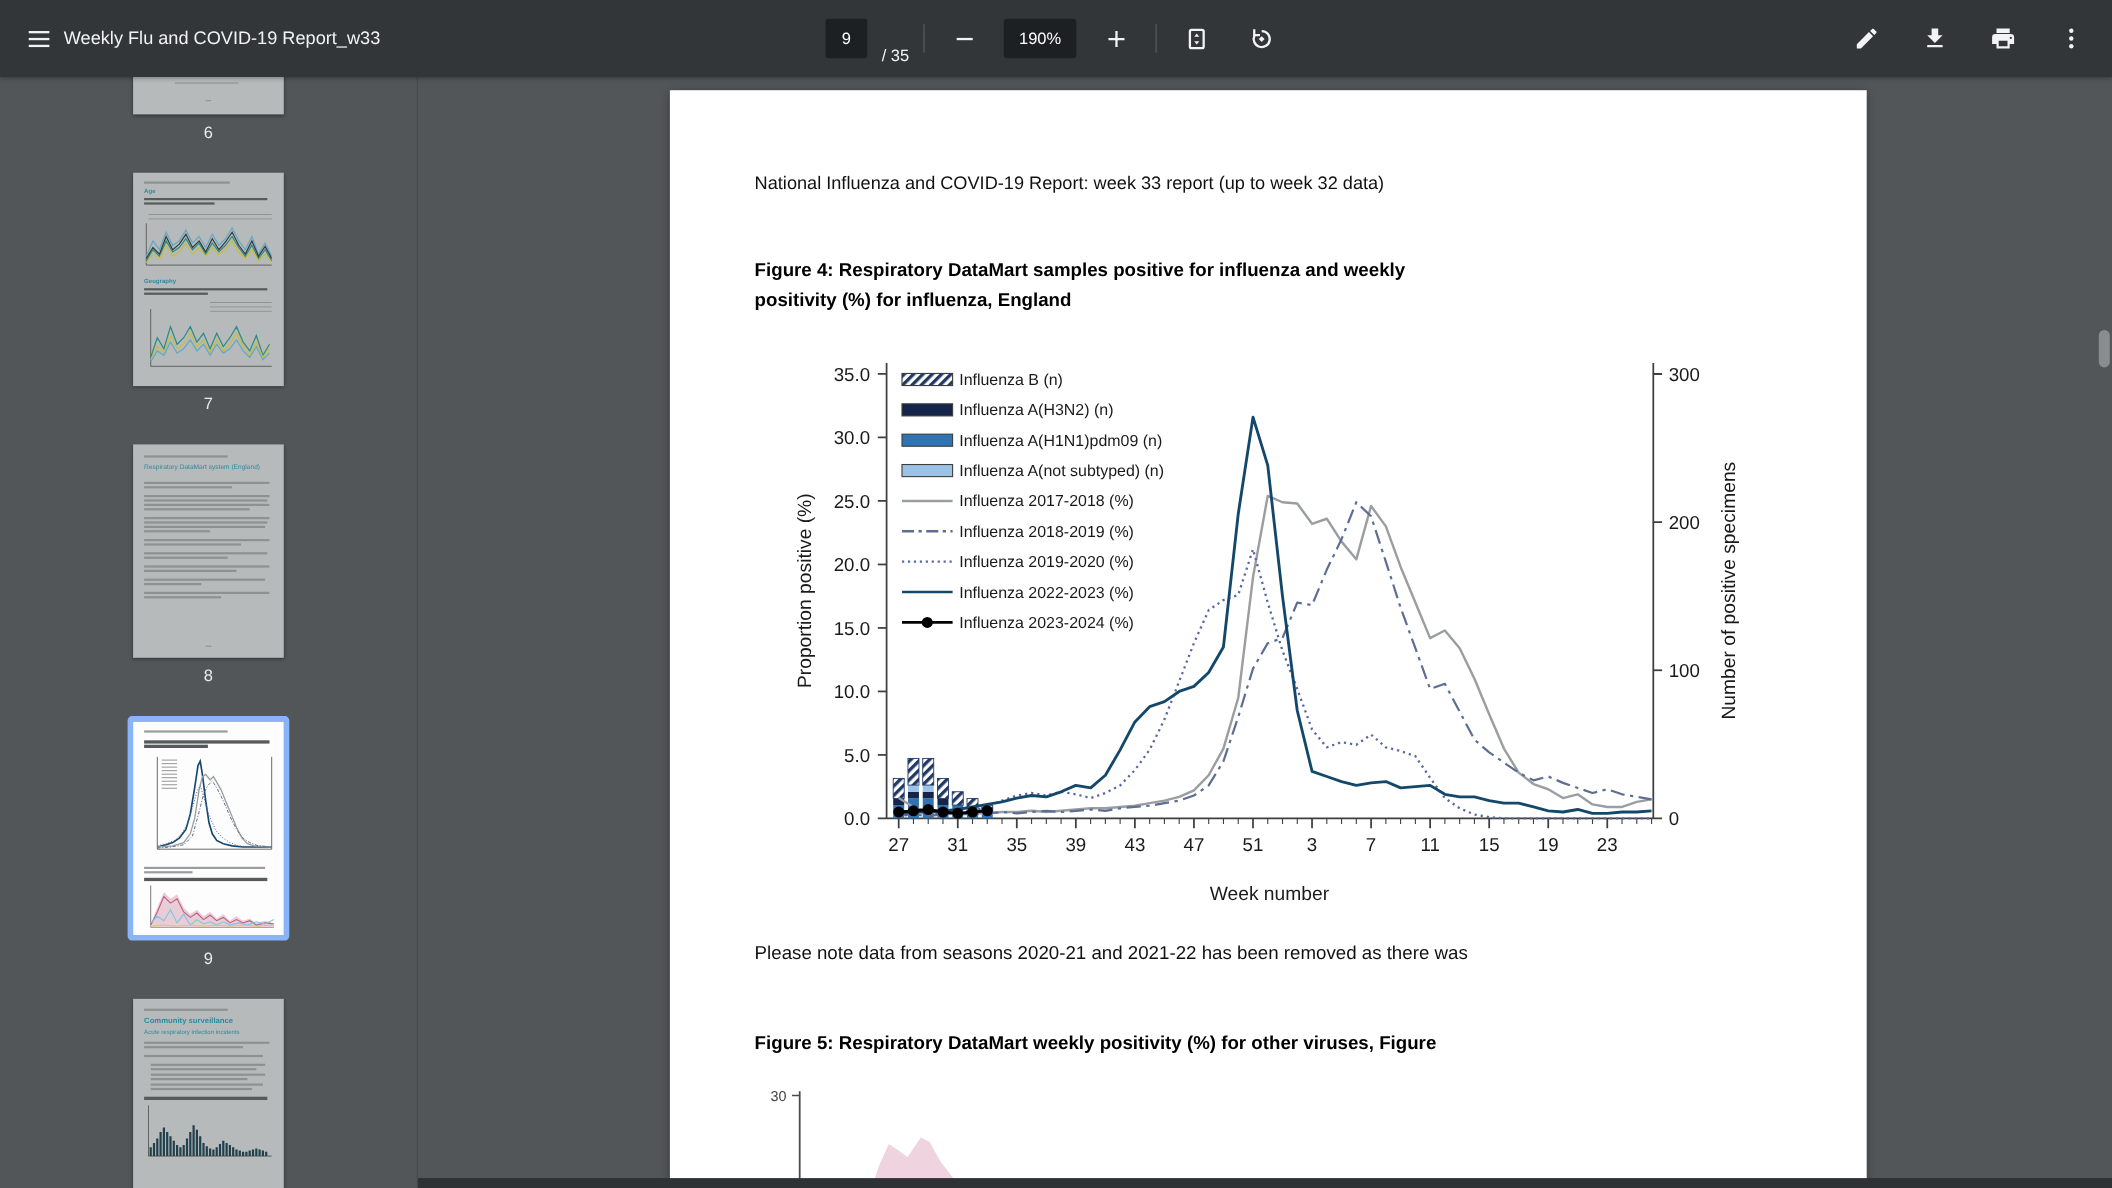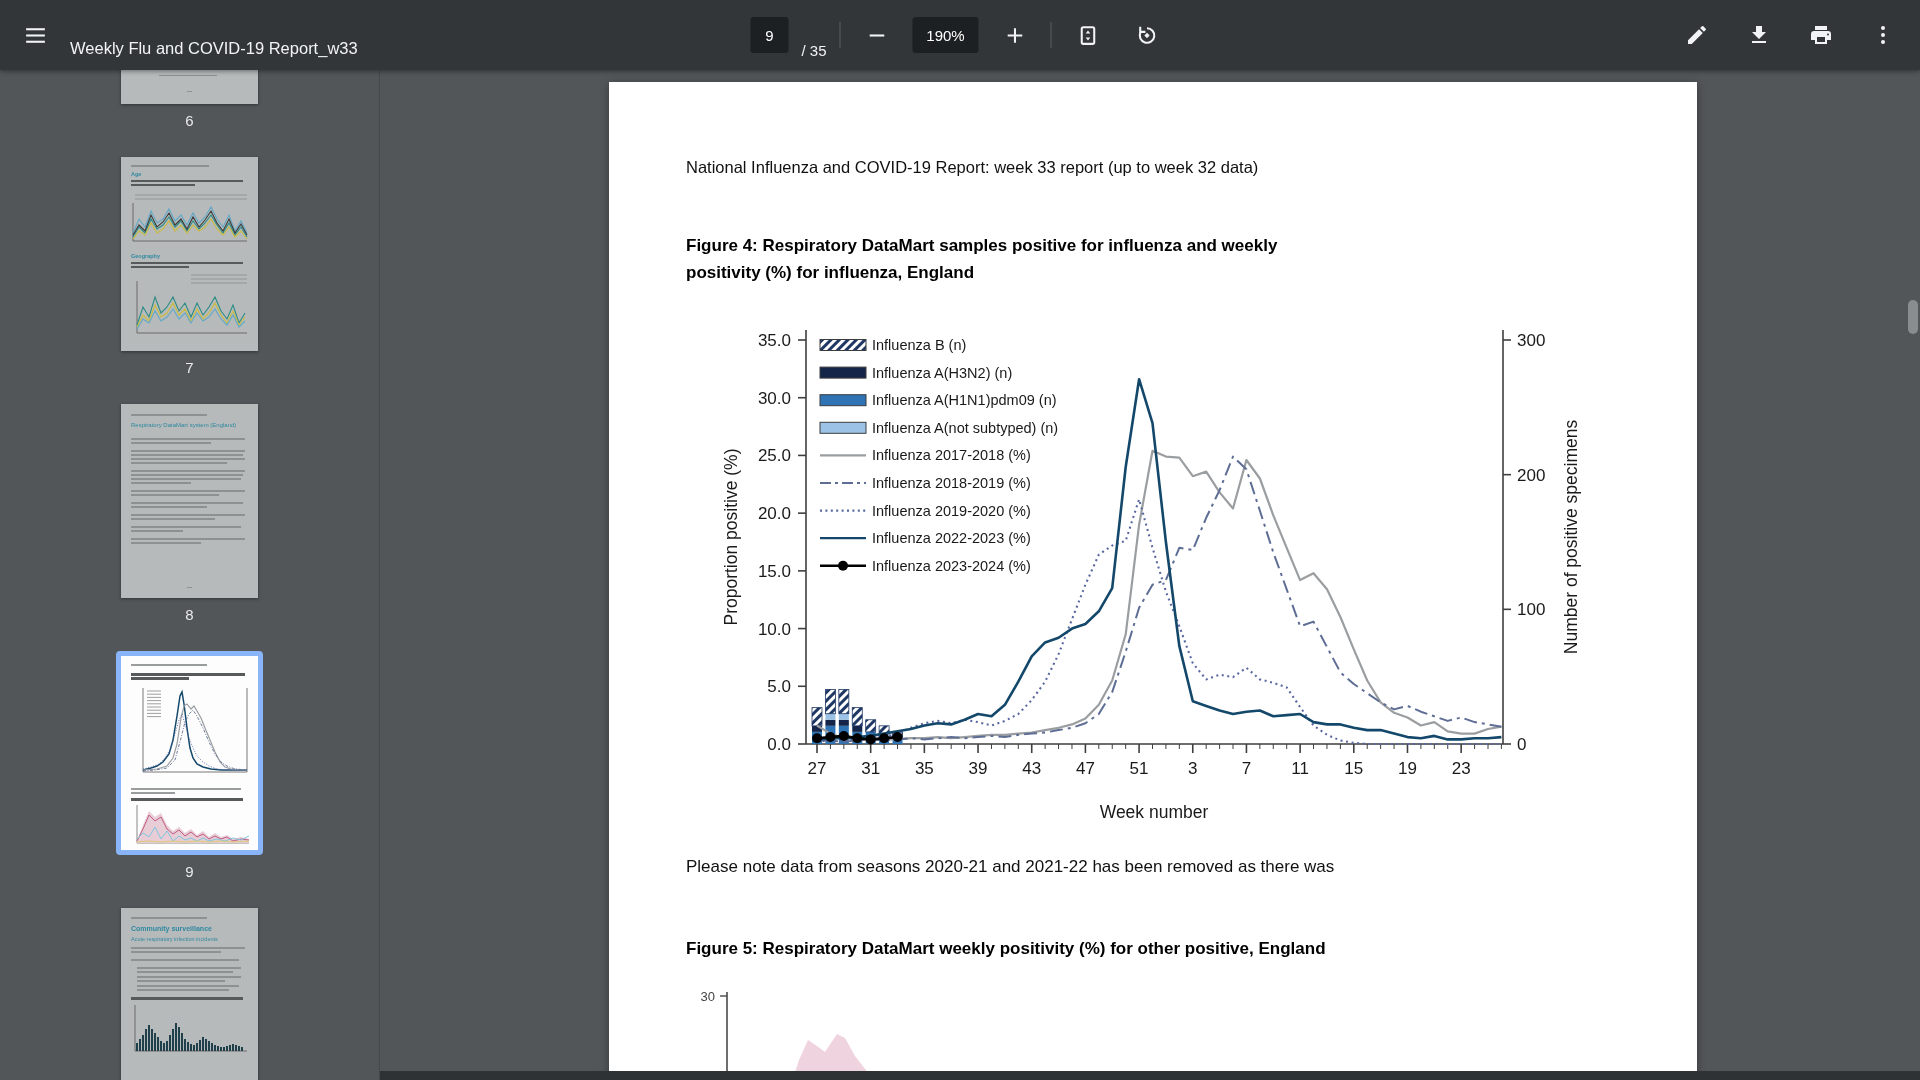--- a/index.html
+++ b/index.html
@@ -3,21 +3,21 @@
 <meta charset="utf-8">
 <style>
   * { margin:0; padding:0; box-sizing:border-box; }
   html,body { width:1920px; height:1080px; overflow:hidden; background:#525659;
               font-family:"Liberation Sans", sans-serif; }
 
   
   .toolbar { position:absolute; left:0; top:0; width:1920px; height:70px;
              background:#323639; color:#f1f3f4; display:flex; align-items:center;
              z-index:20; box-shadow:0 1px 5px rgba(0,0,0,.45); }
-  .tb-left { display:flex; align-items:flex-end; margin-left:12px; gap:12px; }
+  .tb-left { display:flex; align-items:center; margin-left:12px; gap:0; }
   .icon-btn { width:46px; height:46px; display:flex; align-items:center; justify-content:center;
               border:none; background:transparent; border-radius:50%; cursor:pointer; }
   .icon-btn svg { display:block; }
   .doc-title { font-size:16.5px; color:#f1f3f4; white-space:nowrap; }
   .tb-center { position:absolute; left:50%; top:0; height:70px; transform:translateX(-50%);
                display:flex; align-items:center; gap:13px; }
   .dark-box { background:#1d2022; color:#fff; border-radius:3px; height:36px;
               display:flex; align-items:center; justify-content:center; font-size:15px; }
   .page-box { width:38px; }
   .zoom-box { width:66px; }
@@ -450,21 +450,21 @@
           <line x1="211" x2="257" y1="243.8" y2="243.8" stroke="#000000" stroke-width="2.6"></line>
           <circle cx="234" cy="243.8" r="5" fill="#000000"></circle>
           <text x="263" y="248.8">Influenza 2023-2024 (%)</text>
         </g>
       </svg>
 
     <div class="note-text">
       <div>Please note data from seasons 2020-21 and 2021-22 has been removed as there was</div>
     </div>
 
-    <div class="fig-title fig5-title">Figure 5: Respiratory DataMart weekly positivity (%) for other positive, England</div>
+    <div class="fig-title fig5-title">Figure 5: Respiratory DataMart weekly positivity (%) for other viruses, Figure</div>
 
     <svg id="fig5svg" viewBox="0 0 1088 110">
         <path d="M118,10 V110" stroke="#4a4a4a" stroke-width="1.6" fill="none"></path>
         <line x1="111" x2="118" y1="14" y2="14" stroke="#4a4a4a" stroke-width="1.4"></line>
         <text x="106" y="19" text-anchor="end" font-size="13" fill="#444">30</text>
         <path d="M178,115 L190,78 L199,58 L208,64 L216,70 L228,52 L236,56 L246,74 L260,92 L276,108 L284,115 Z" fill="#efd3de"></path>
         <path d="M204,115 L214,106 L224,92 L233,102 L241,115" fill="none" stroke="#bf3069" stroke-width="3"></path>
       </svg>
 
   </div>

